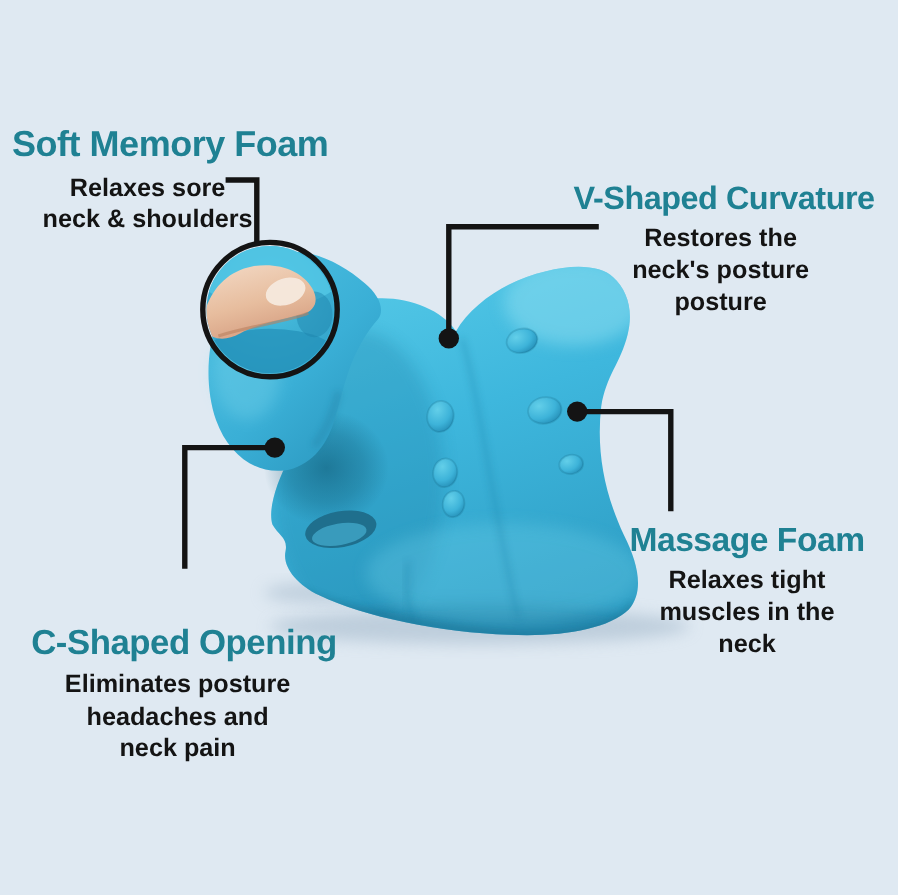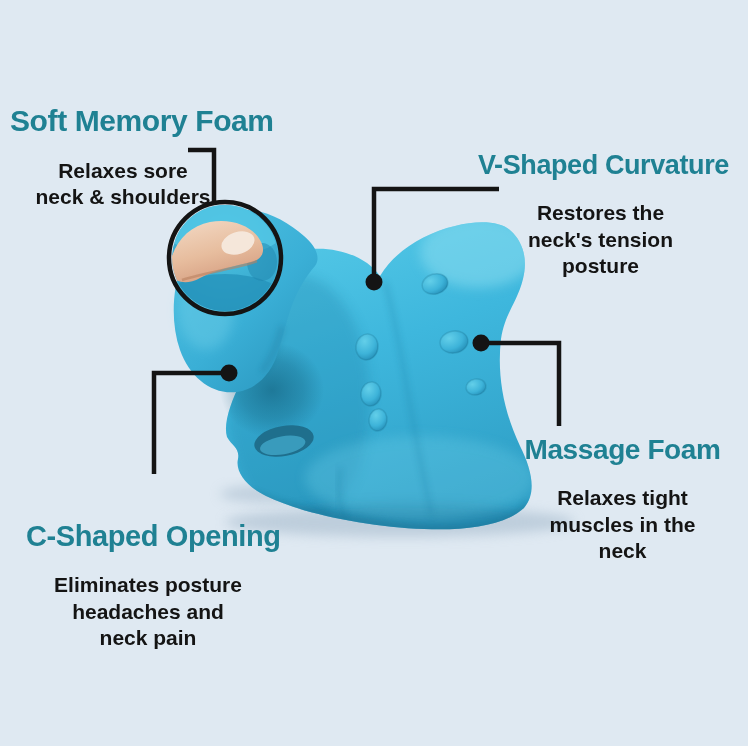--- a/index.html
+++ b/index.html
@@ -11,21 +11,21 @@
   .stage{
     position:relative;width:748px;height:746px;background:var(--bg);
     overflow:hidden;font-family:"Liberation Sans",sans-serif;
   }
   .art{position:absolute;left:0;top:0;width:748px;height:746px;}
   .callout{position:absolute;text-align:center;}
   .callout .title{
     margin:4px;font-weight:bold;color:var(--accent);
     font-size:29px;line-height:1.12;white-space:nowrap;letter-spacing:-0.4px;
   }
-  .callout .sub{margin-top:20px;font-weight:bold;color:var(--ink);
+  .callout .sub{margin-top:6px;font-weight:bold;color:var(--ink);
     font-size:21px;line-height:26.5px;}
   .callout .sub span{display:block;white-space:nowrap;}
   .co-tl{left:6px;top:100px;width:234px;}
   .co-tl .title{font-size:30px;}
   .co-tr{left:474px;top:146px;width:253px;}
   .co-tr .title{font-size:27px;text-align:center;}
   .co-r{left:512px;top:430px;width:221px;}
   .co-r .title{font-size:28px;}
   .co-bl{left:22px;top:516px;width:252px;}
 </style>
@@ -172,21 +172,21 @@
     <div class="sub">
       <span>Relaxes sore</span>
       <span>neck &amp; shoulders</span>
     </div>
   </div>
 
   <div class="callout co-tr">
     <h2 class="title">V-Shaped Curvature</h2>
     <div class="sub">
       <span>Restores the</span>
-      <span>neck's tension</span>
+      <span>neck's posture</span>
       <span>posture</span>
     </div>
   </div>
 
   <div class="callout co-r">
     <h2 class="title">Massage Foam</h2>
     <div class="sub">
       <span>Relaxes tight</span>
       <span>muscles in the</span>
       <span>neck</span>

